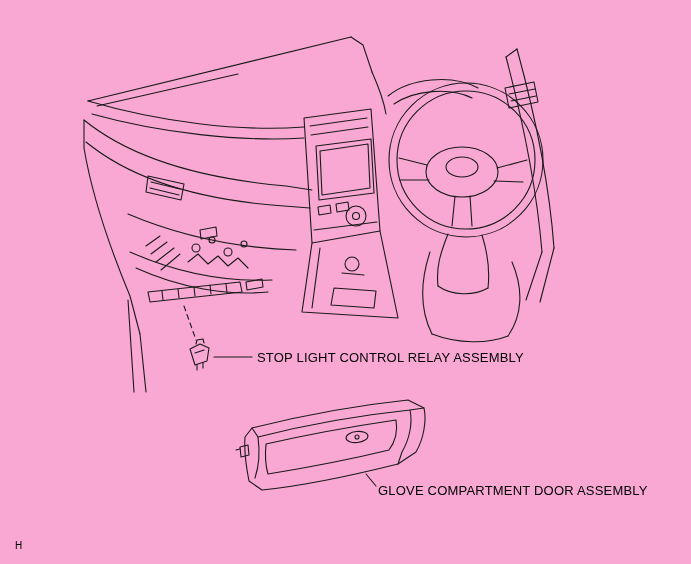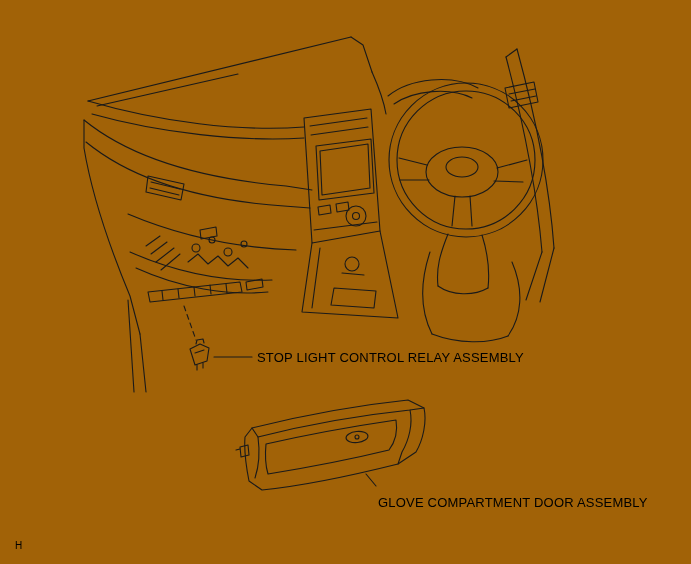--- a/index.html
+++ b/index.html
@@ -1,20 +1,20 @@
 <!DOCTYPE html>
 <html><head>
 <meta charset="utf-8">
 <style>
   html, body { margin: 0; padding: 0; background: #ffffff; }
   .canvas {
     position: relative;
     width: 691px;
     height: 564px;
-    background: #a16207;
+    background: #f9a8d4;
     overflow: hidden;
     font-family: "Liberation Sans", sans-serif;
   }
   .illustration {
     position: absolute;
     left: 0; top: 0;
   }
   .part-label {
     position: absolute;
     font-family: "Liberation Sans", sans-serif;
@@ -179,17 +179,17 @@
 
       <g>
         <path d="M366 474 L376 486"></path>
       </g>
 
     </g>
   </svg>
 
   <span class="part-label" style="left:257px; top:350px;">STOP LIGHT CONTROL RELAY ASSEMBLY</span>
 
-  <span class="part-label" style="left:378px; top:483px;margin-top:12px;">GLOVE COMPARTMENT DOOR ASSEMBLY</span>
+  <span class="part-label" style="left:378px; top:483px;">GLOVE COMPARTMENT DOOR ASSEMBLY</span>
 
   <span class="page-marker">H</span>
 
 </div>
 
 </body></html>

